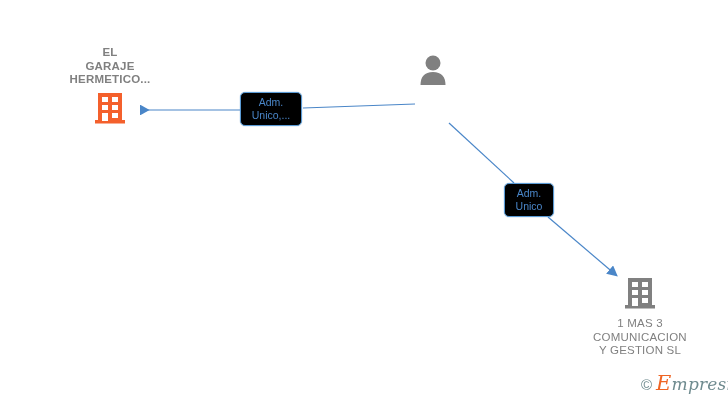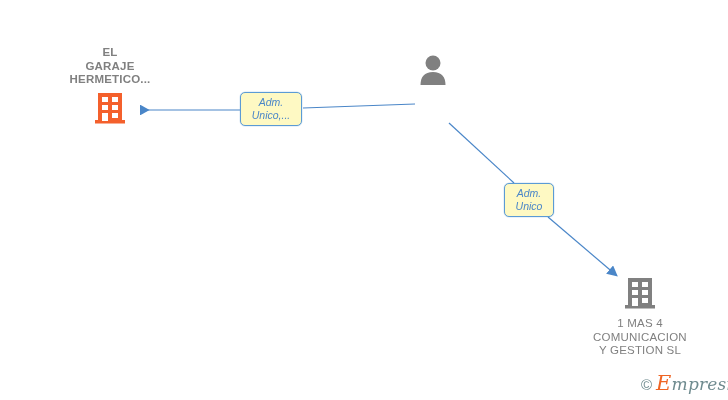--- a/index.html
+++ b/index.html
@@ -65,32 +65,31 @@
     top: 277px;
   }
   #node-unomas .node-label { margin-top: 4px; }
 
   
   .edge-label {
     position: absolute;
     box-sizing: border-box;
     border: 1px solid #5b9bd5;
     border-radius: 5px;
-    background: #fef9c3;
+    background: #000000;
     color: #4a86c8;
     font-size: 10.5px;
     line-height: 13px;
     text-align: center;
     display: flex;
     flex-direction: column;
     justify-content: center;
     align-items: center;
     white-space: pre-line;
     box-shadow: 0 0 0 0.5px rgba(91,155,213,.25);
-    font-style: italic;
   }
   #edge-label-1 {
     left: 240px;
     top: 92px;
     width: 62px;
     height: 34px;
   }
   #edge-label-2 {
     left: 504px;
     top: 183px;
@@ -182,21 +181,21 @@
         <rect x="3" y="1" width="24" height="28" fill="#808080"></rect>
         <rect x="0" y="28" width="30" height="3.5" fill="#808080"></rect>
         <rect x="7" y="5" width="6" height="5" fill="#ffffff"></rect>
         <rect x="17" y="5" width="6" height="5" fill="#ffffff"></rect>
         <rect x="7" y="13" width="6" height="5" fill="#ffffff"></rect>
         <rect x="17" y="13" width="6" height="5" fill="#ffffff"></rect>
         <rect x="7" y="21" width="6" height="8" fill="#ffffff"></rect>
         <rect x="17" y="21" width="6" height="5" fill="#ffffff"></rect>
       </svg>
     </span>
-    <div class="node-label">1 MAS 4
+    <div class="node-label">1 MAS 3
 COMUNICACION
 Y GESTION SL</div>
   </div>
 
   <div class="edge-label" id="edge-label-1">Adm.
 Unico,...</div>
 
   <div class="edge-label" id="edge-label-2">Adm.
 Unico</div>
 

